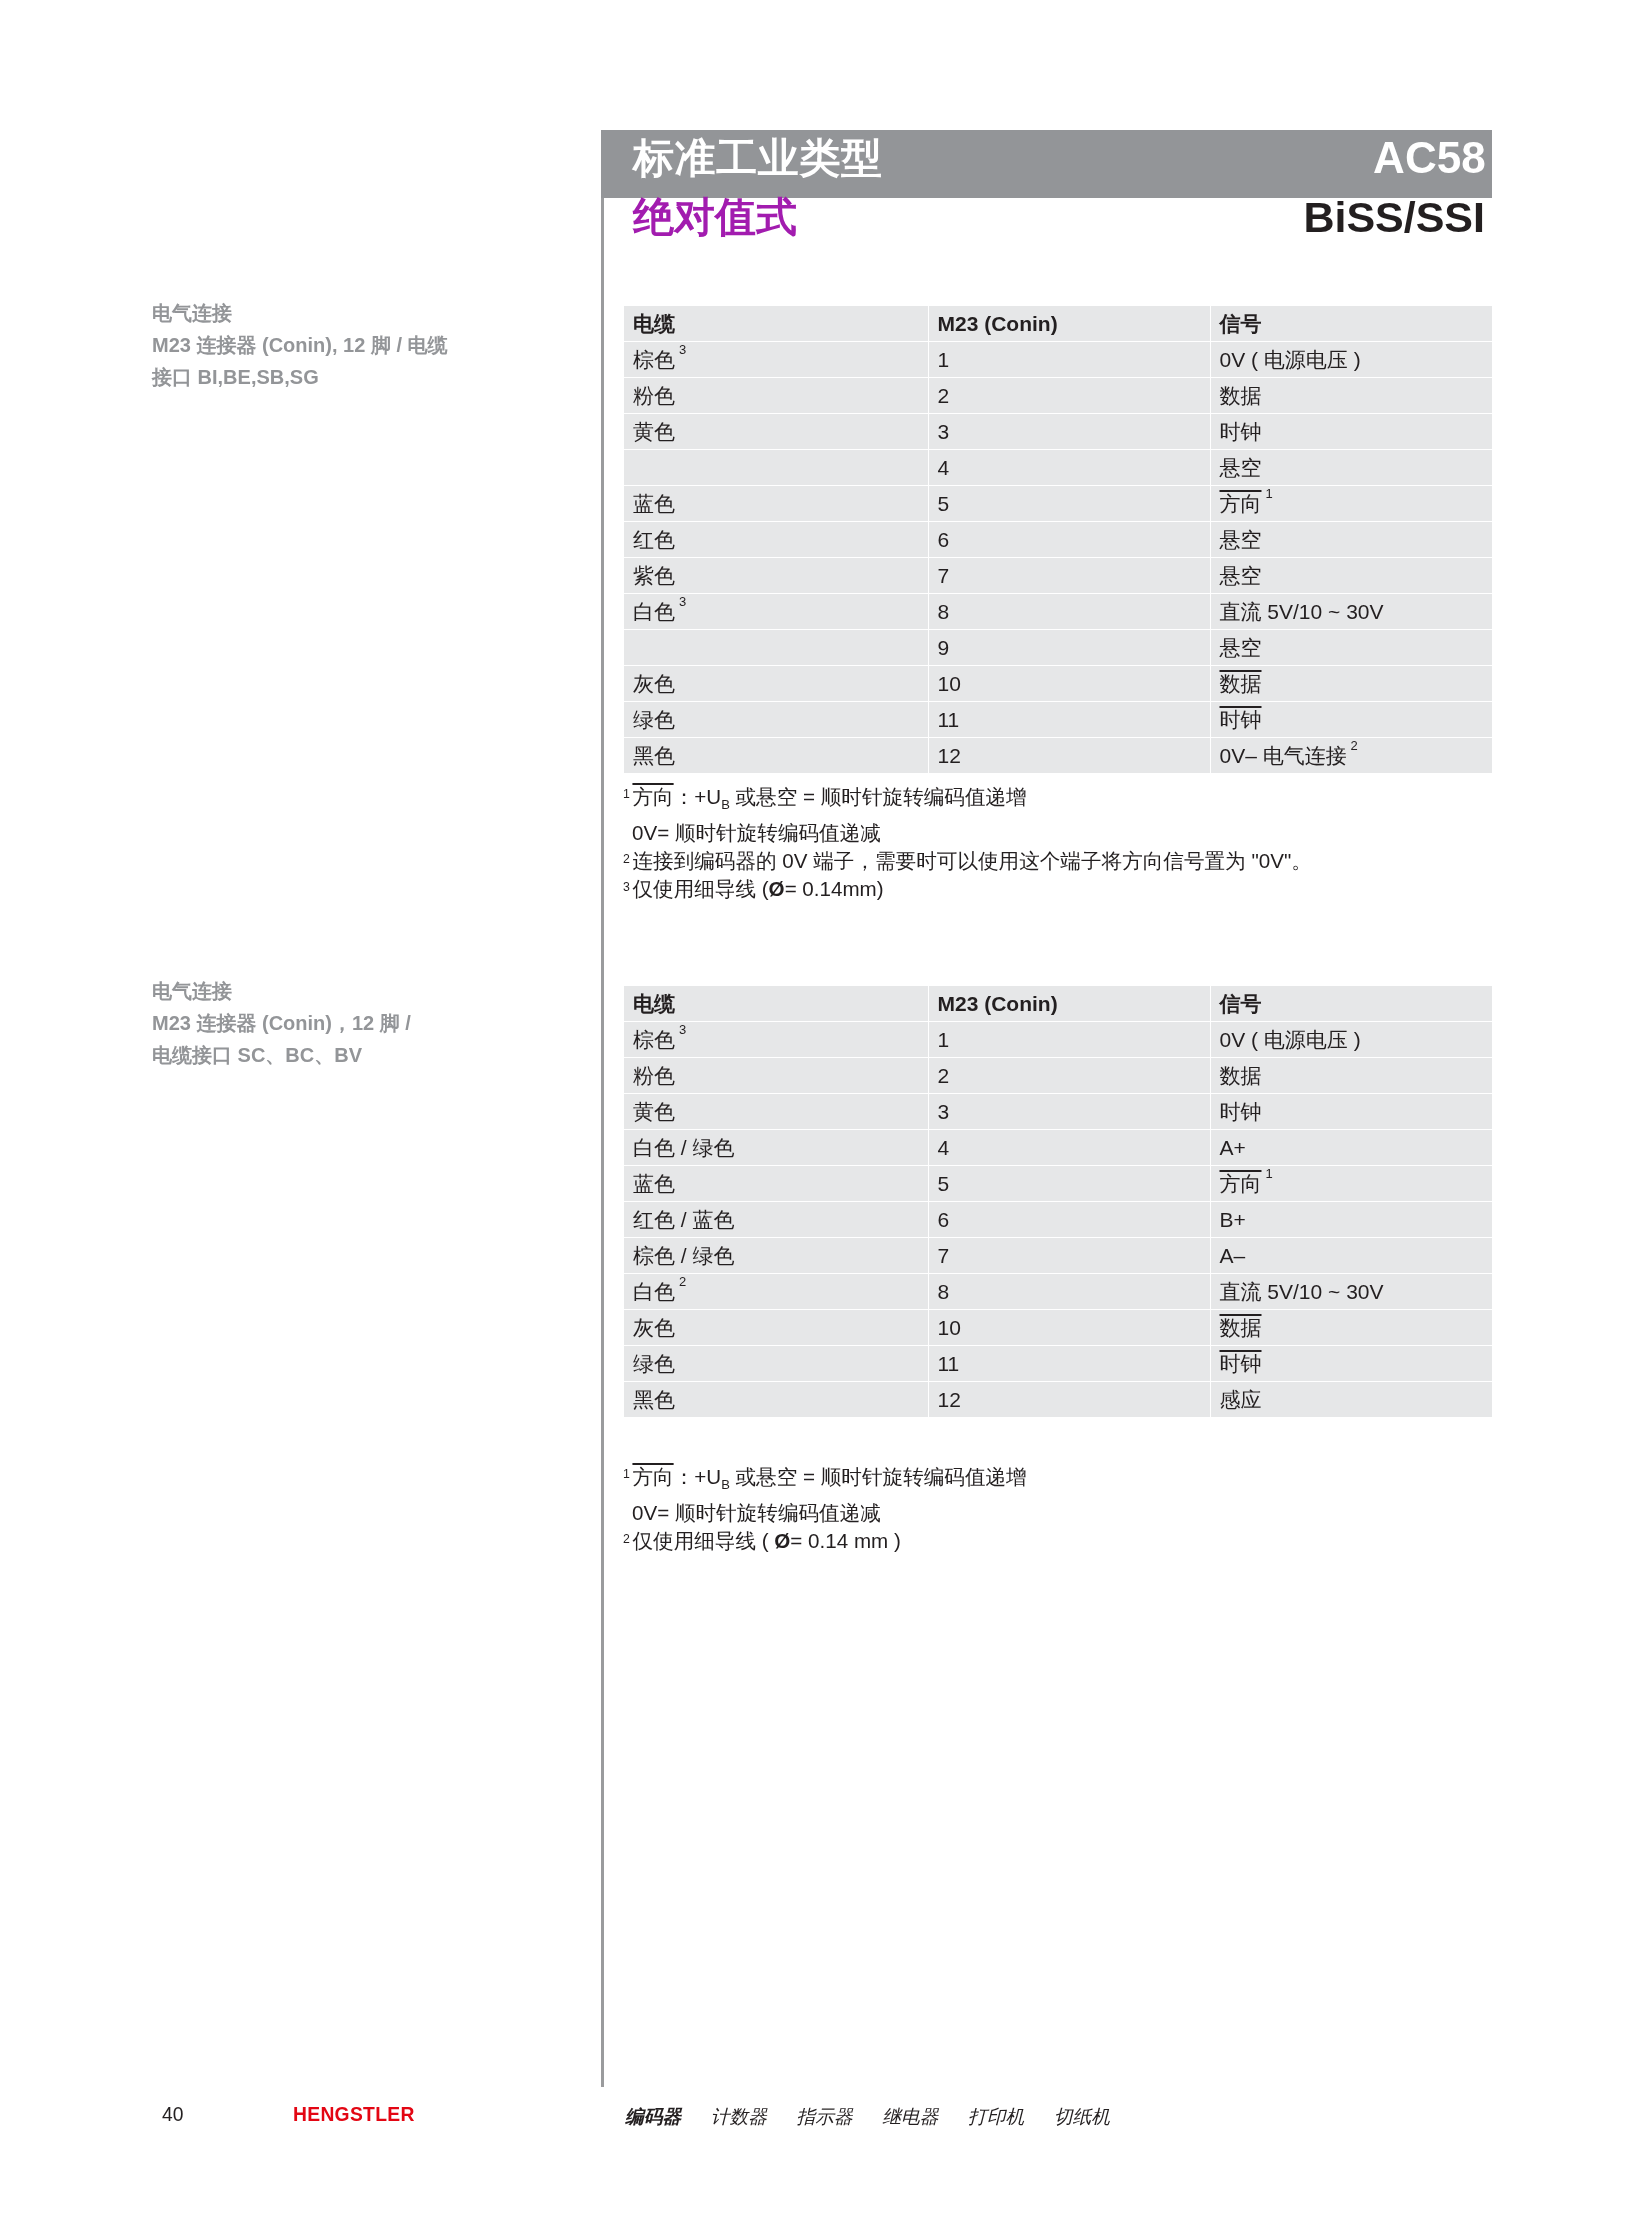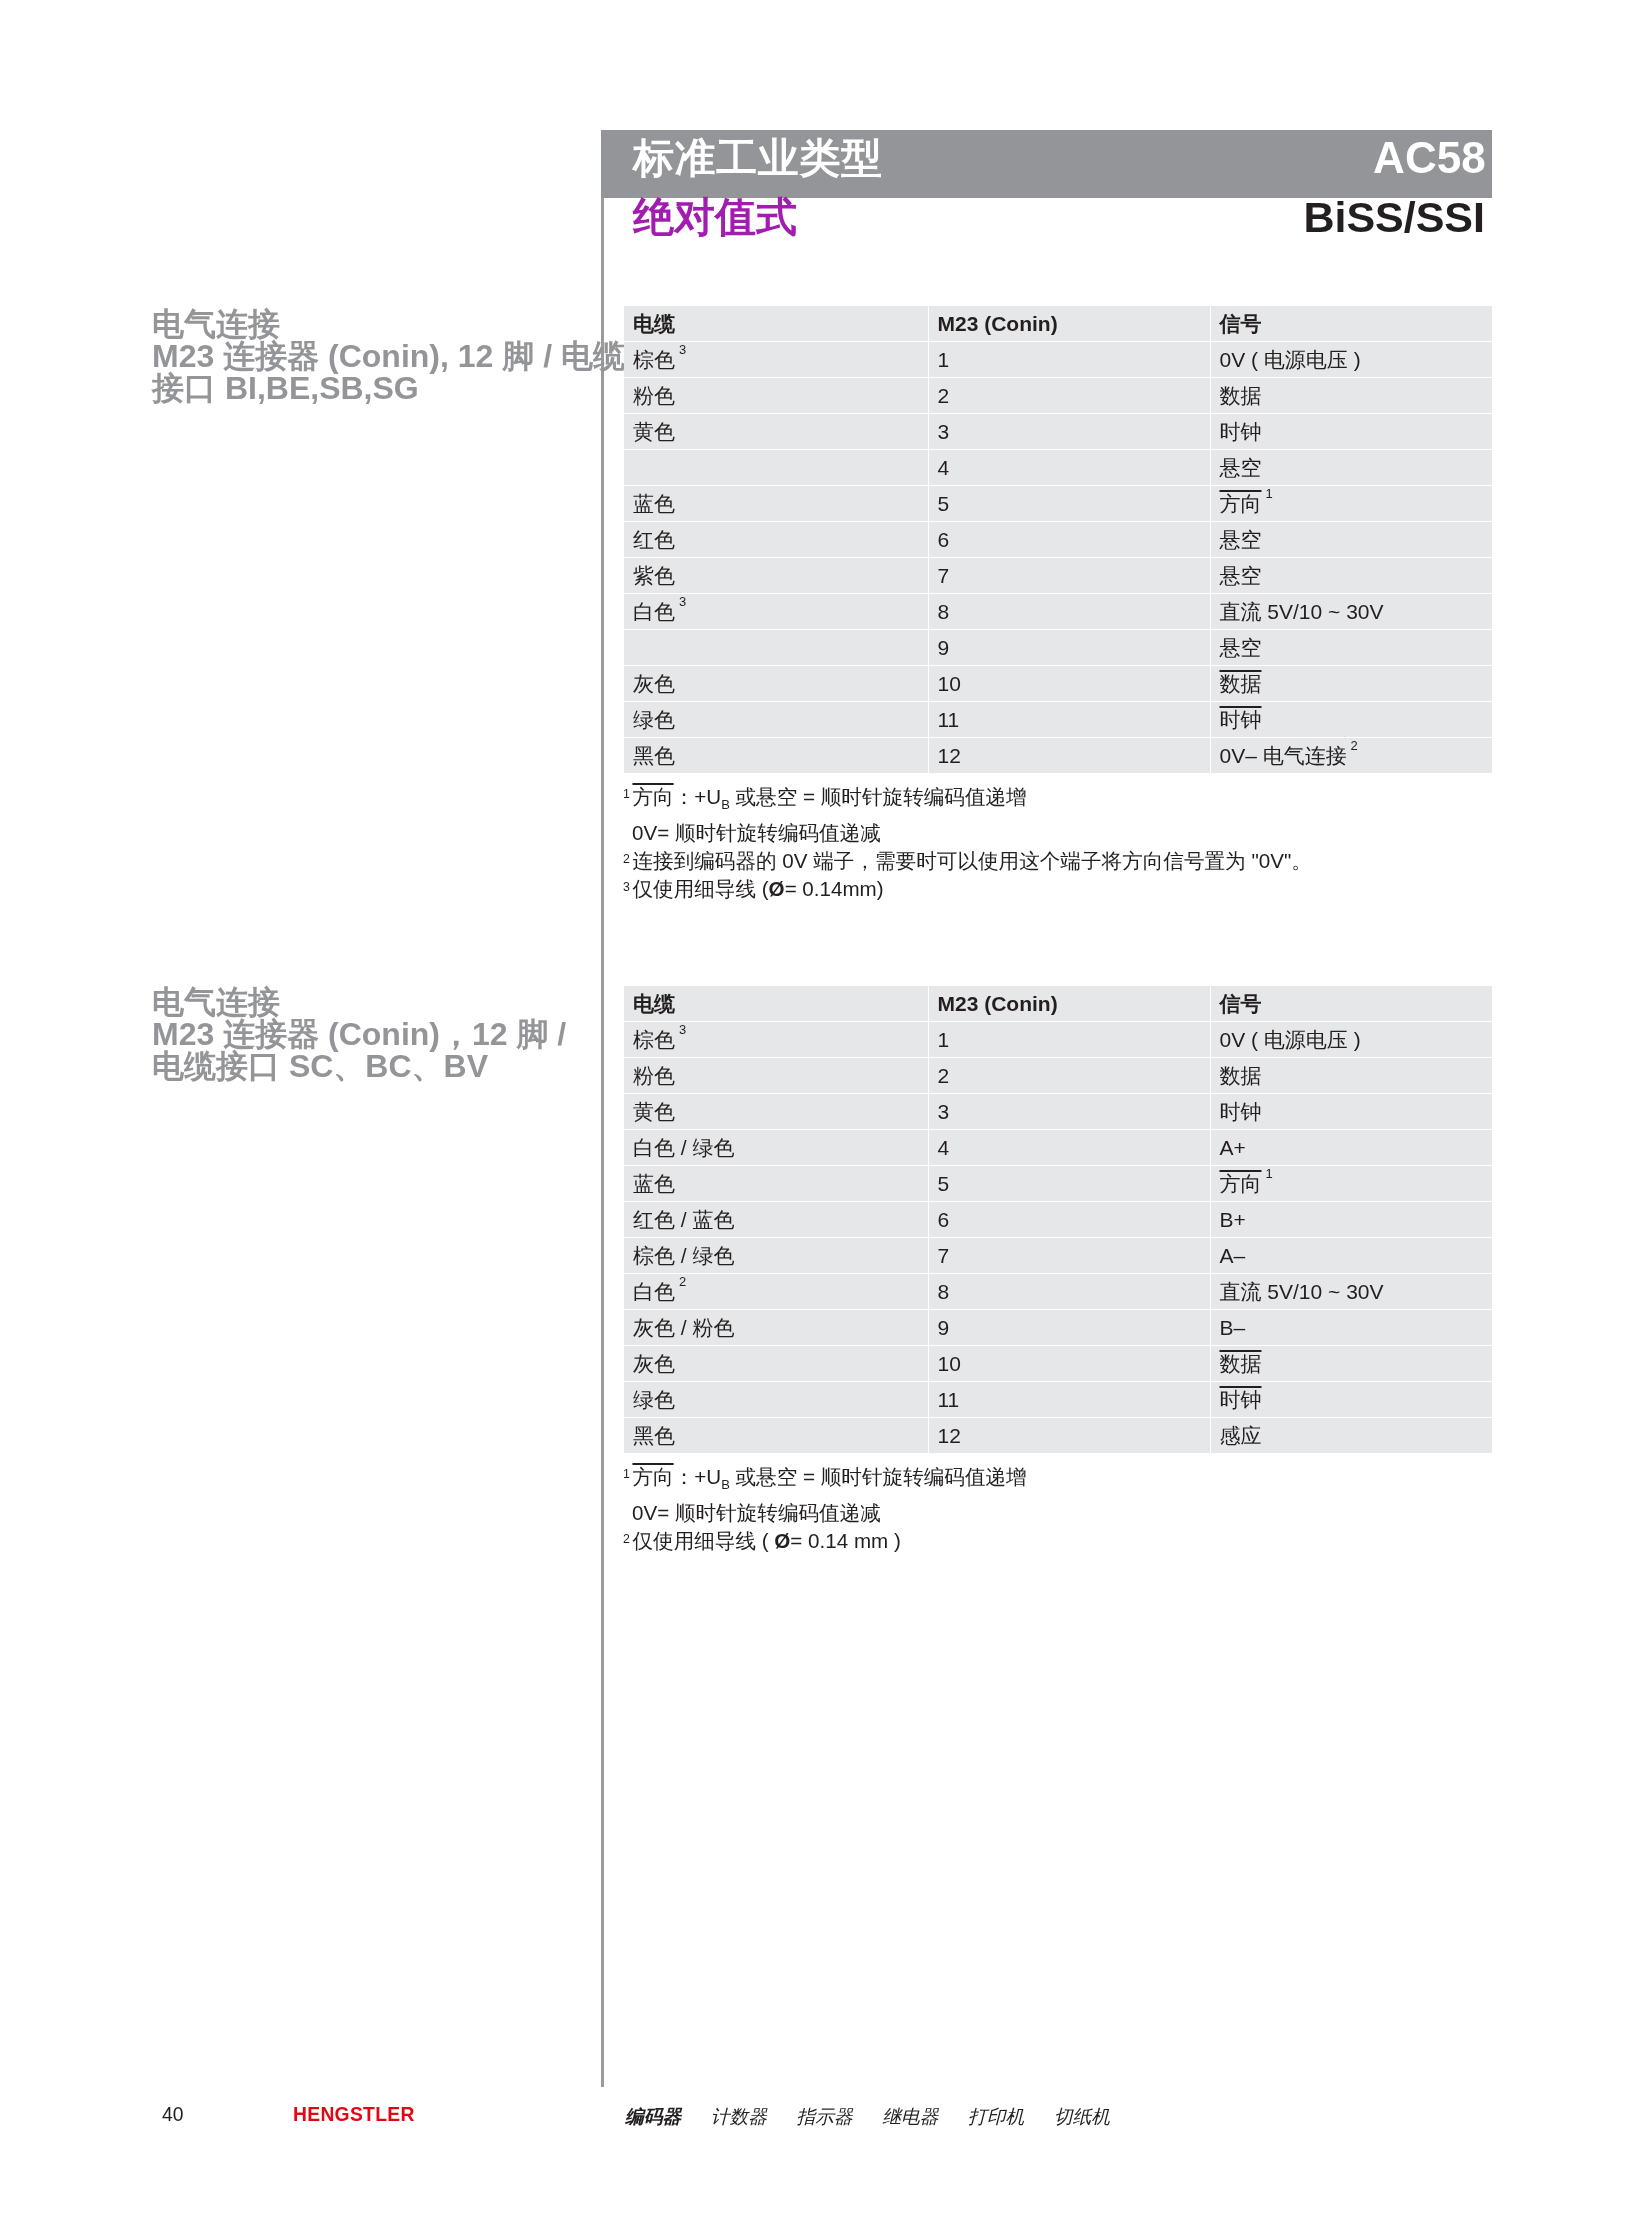--- a/index.html
+++ b/index.html
@@ -31,21 +31,21 @@
       position: absolute; left: 0; top: 2.6px; font-size: 41px; font-weight: bold; line-height: 52px;
       color: #a21caf;
       text-align: right;
     }
     .subtitle .s-right {
       position: absolute; right: 0; top: 2.6px; font-size: 43px; font-weight: bold; line-height: 52px;
       color: #231f20;
     }
     .side-label {
       position: absolute; left: 152px; width: 426px;
-      color: #939598; font-weight: bold; font-size: 32px; line-height: 32px; margin-top: 11px;
+      color: #939598; font-weight: bold; font-size: 20px; line-height: 32px;
     }
     .side-label div { white-space: nowrap; }
     table.pins {
       position: absolute; left: 624px; width: 868px;
       border-collapse: collapse; table-layout: fixed; padding-left: 24px;
     }
     table.pins col.c1 { width: 304px; }
     table.pins col.c2 { width: 282px; }
     table.pins col.c3 { width: 282px; }
     table.pins td, table.pins th {
@@ -233,25 +233,20 @@
         <td><span>棕色 / 绿色</span></td>
         <td>7</td>
         <td><span>A–</span></td>
       </tr>
       <tr>
         <td><span>白色</span><sup class="fn">2</sup></td>
         <td>8</td>
         <td><span>直流 5V/10 ~ 30V</span></td>
       </tr>
       <tr>
-        <td><span>灰色 / 粉色</span></td>
-        <td>9</td>
-        <td><span>B–</span></td>
-      </tr>
-      <tr>
         <td><span>灰色</span></td>
         <td>10</td>
         <td><span class="ov">数据</span></td>
       </tr>
       <tr>
         <td><span>绿色</span></td>
         <td>11</td>
         <td><span class="ov">时钟</span></td>
       </tr>
       <tr>

